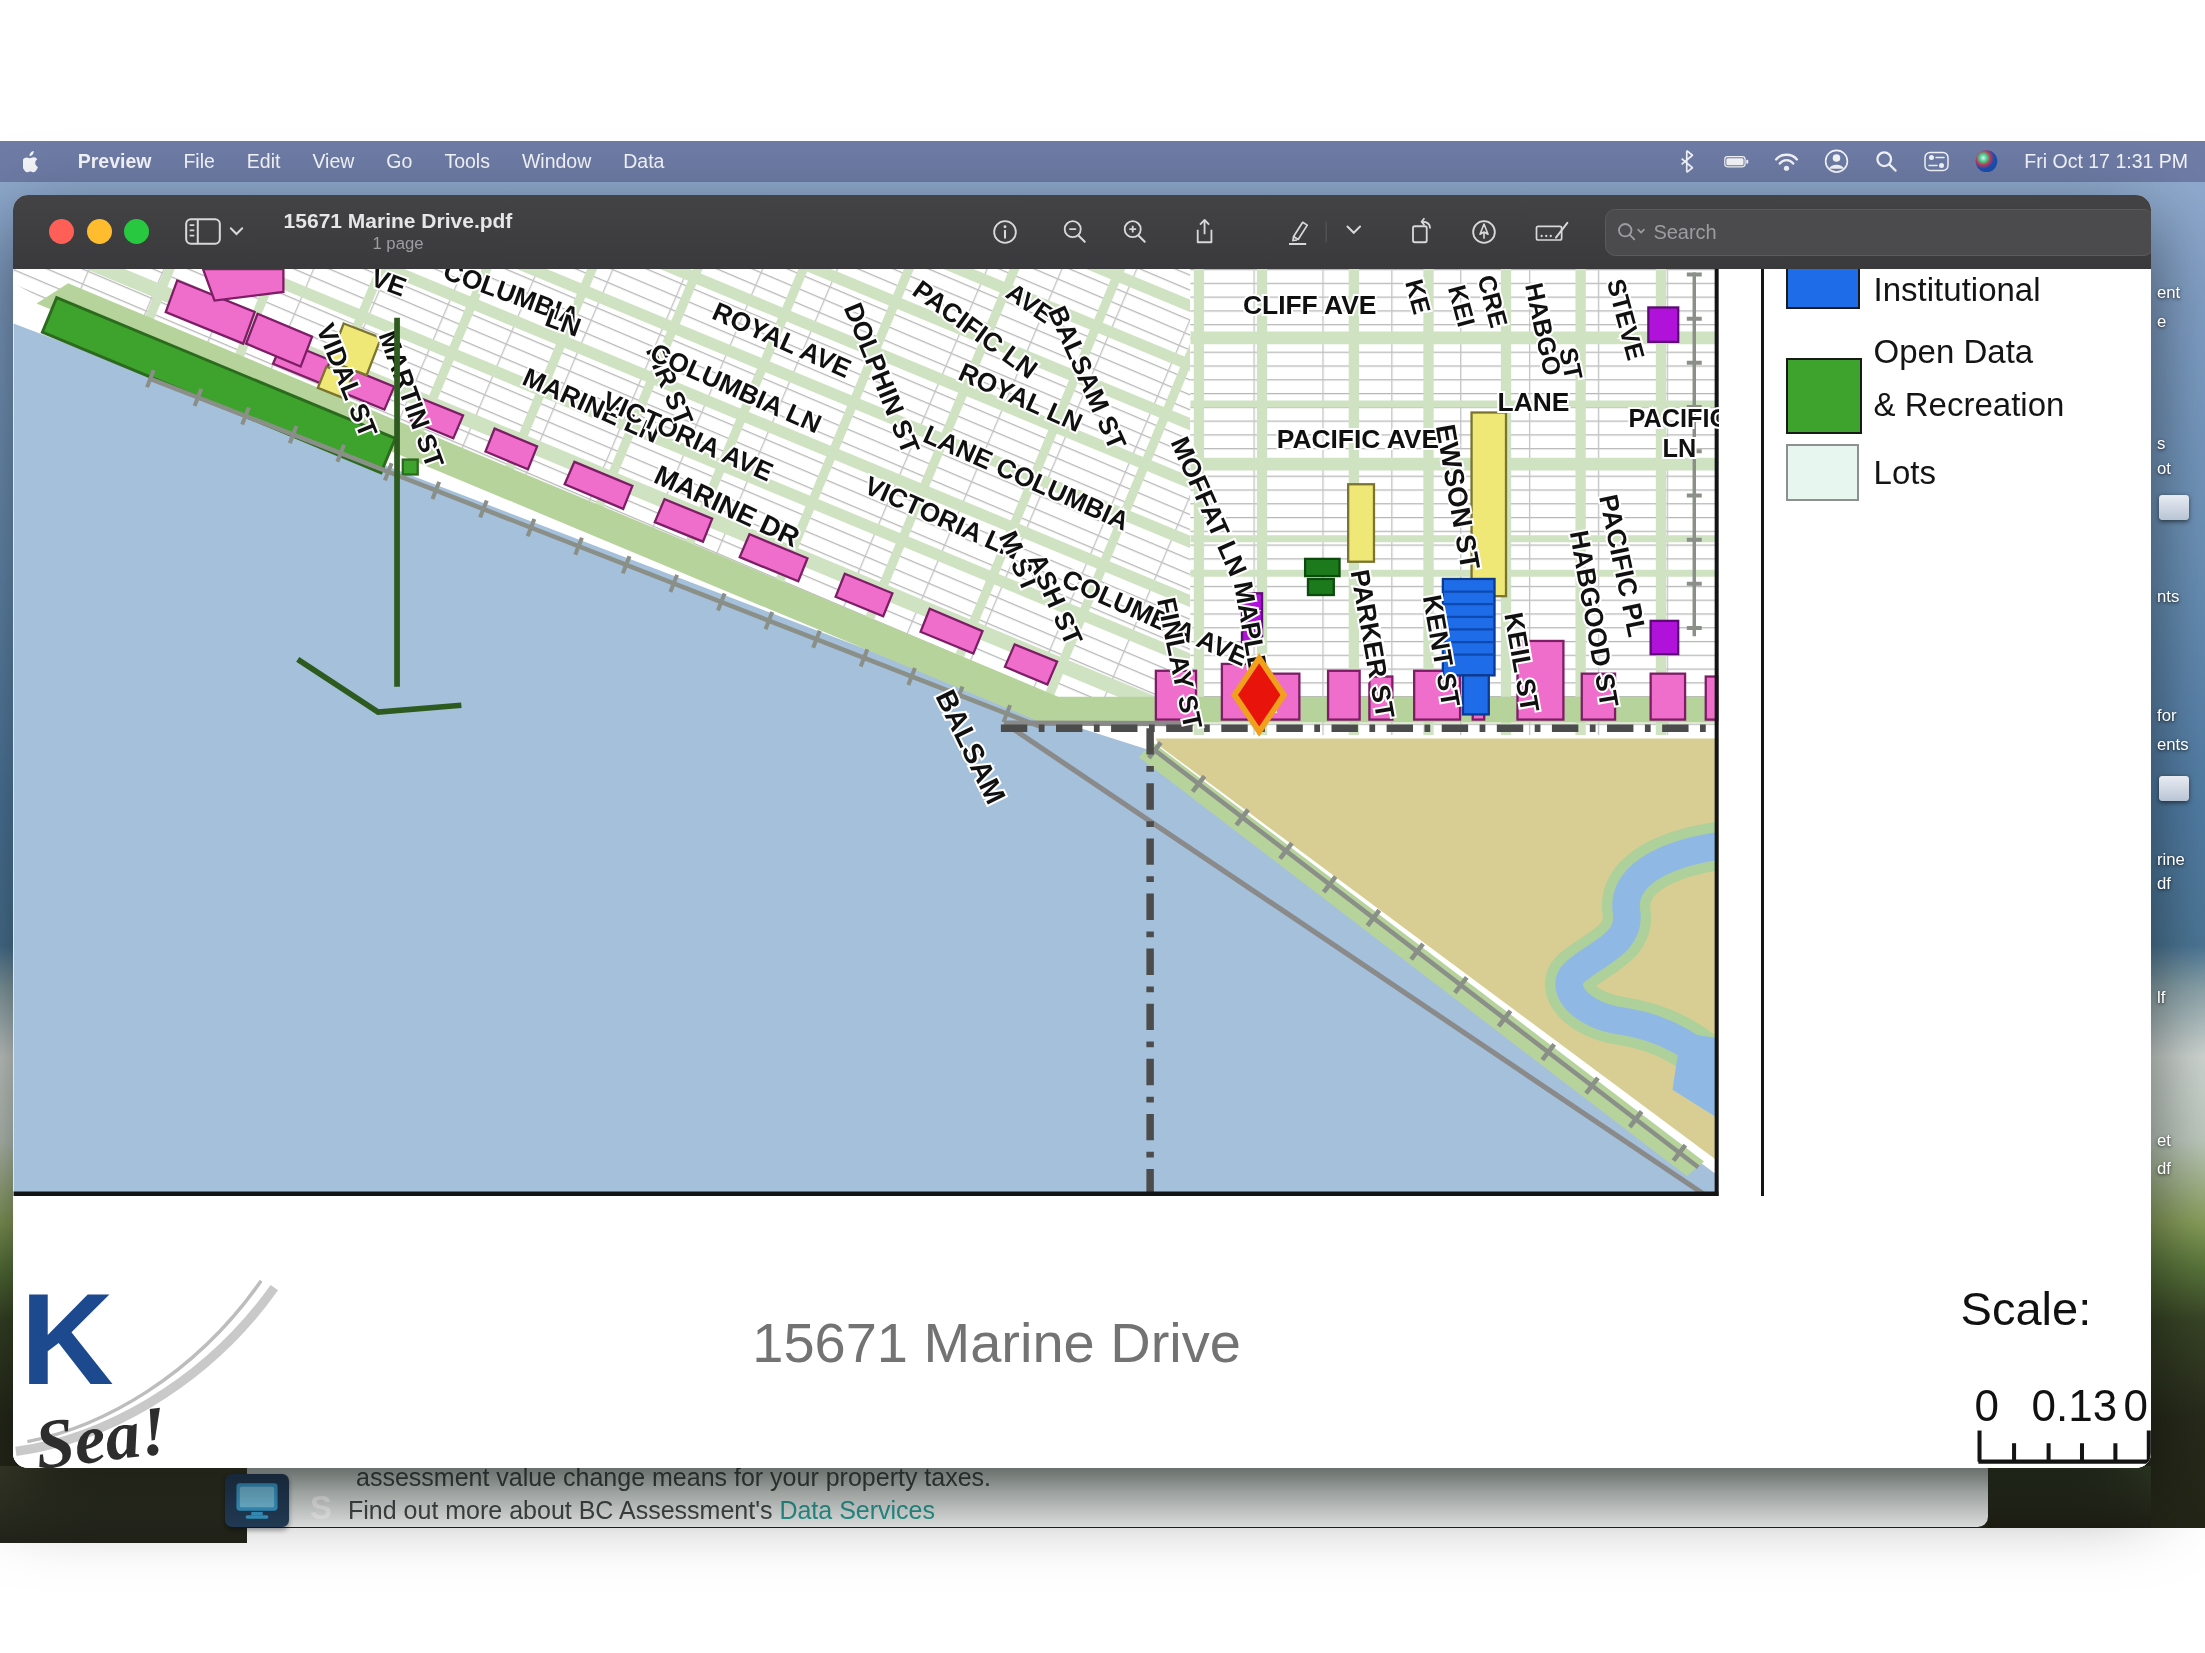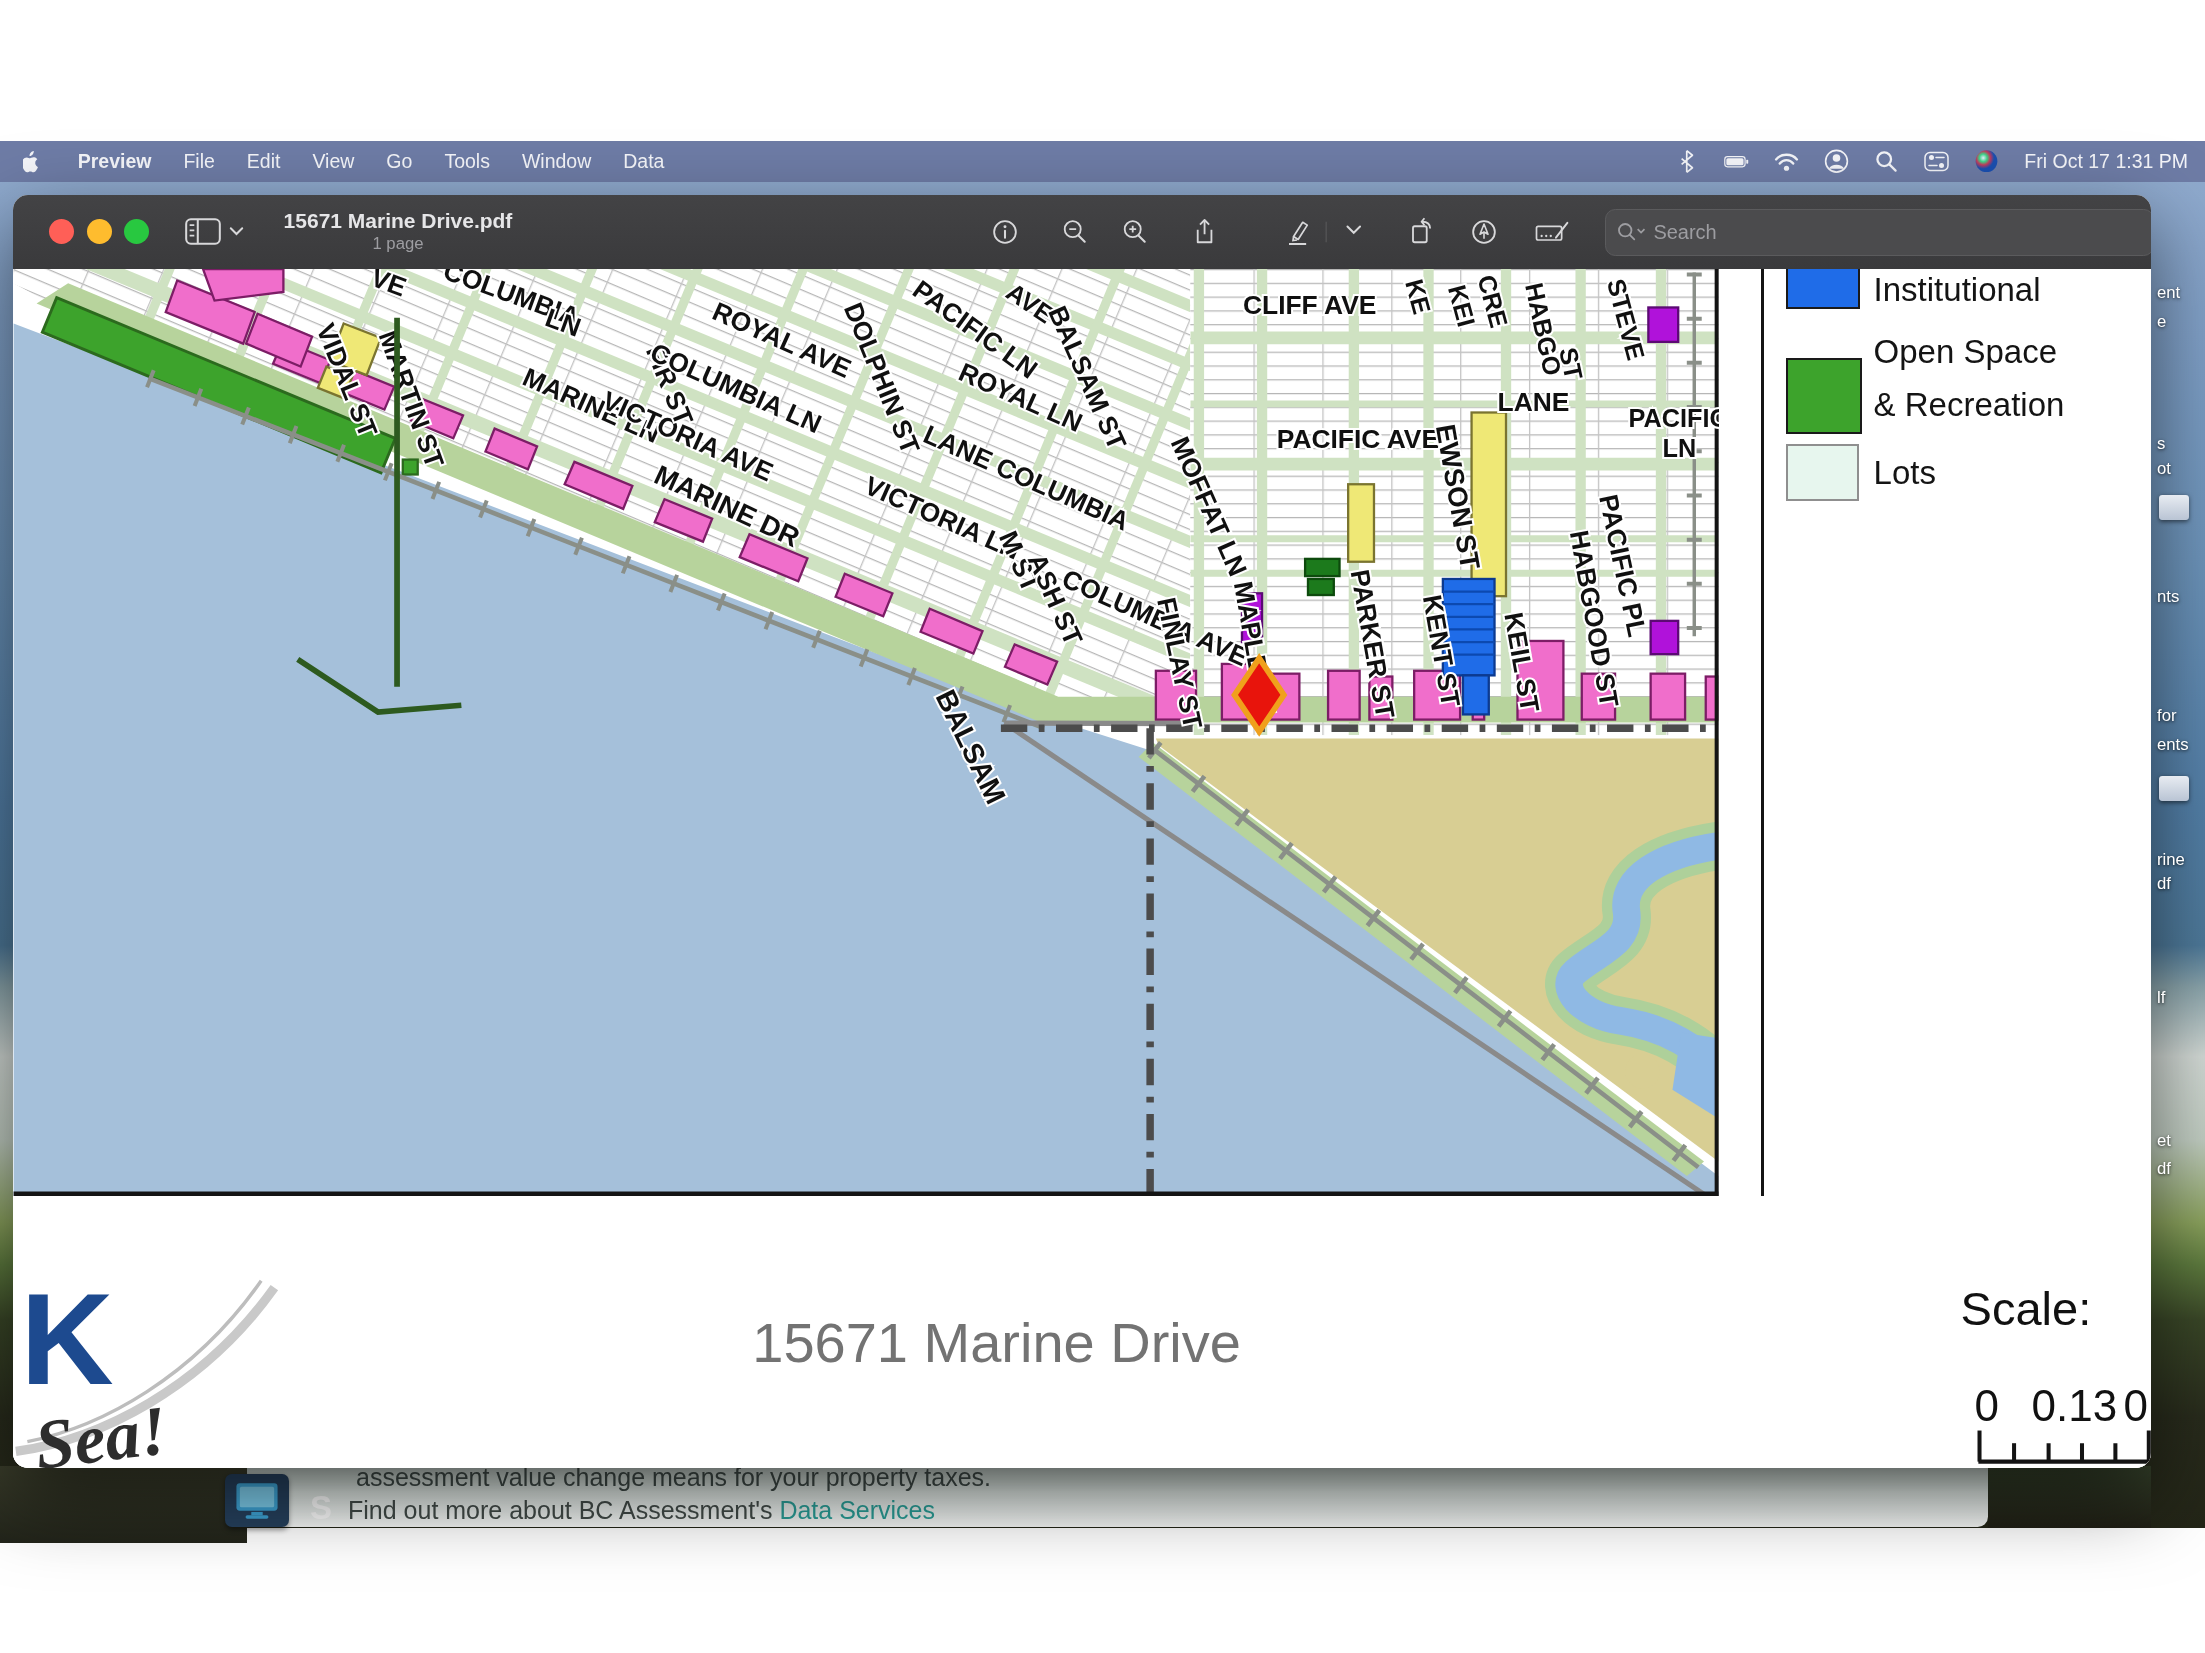--- a/index.html
+++ b/index.html
@@ -498,21 +498,21 @@
         <polygon points="2170,678 2213,742 2170,806 2127,742" fill="#e8140c" stroke="#f0a01c" stroke-width="10"></polygon>
       </svg>
 
       <div id="legend">
         <div class="lgrow">
           <div class="lgswatch" style="top:-9.2px;width:70px;height:45px;background:#1f6ce8;"></div>
           <div class="lgtext" style="top:2.3px;">Institutional</div>
         </div>
         <div class="lgrow">
           <div class="lgswatch" style="top:89px;width:72px;height:72px;background:#3da32c;"></div>
-          <div class="lgtext" style="top:64px;">Open Space</div>
+          <div class="lgtext" style="top:64px;">Open Data</div>
           <div class="lgtext" style="top:117px;">&amp; Recreation</div>
         </div>
         <div class="lgrow">
           <div class="lgswatch" style="top:175px;width:69px;height:53px;background:#e7f6ee;border-color:#8f8f8f;"></div>
           <div class="lgtext" style="top:185px;">Lots</div>
         </div>
       </div>
 
       <div id="pdffooter">
         <svg width="270" height="190" style="position:absolute;left:0;top:80px" viewBox="0 0 470 330">

